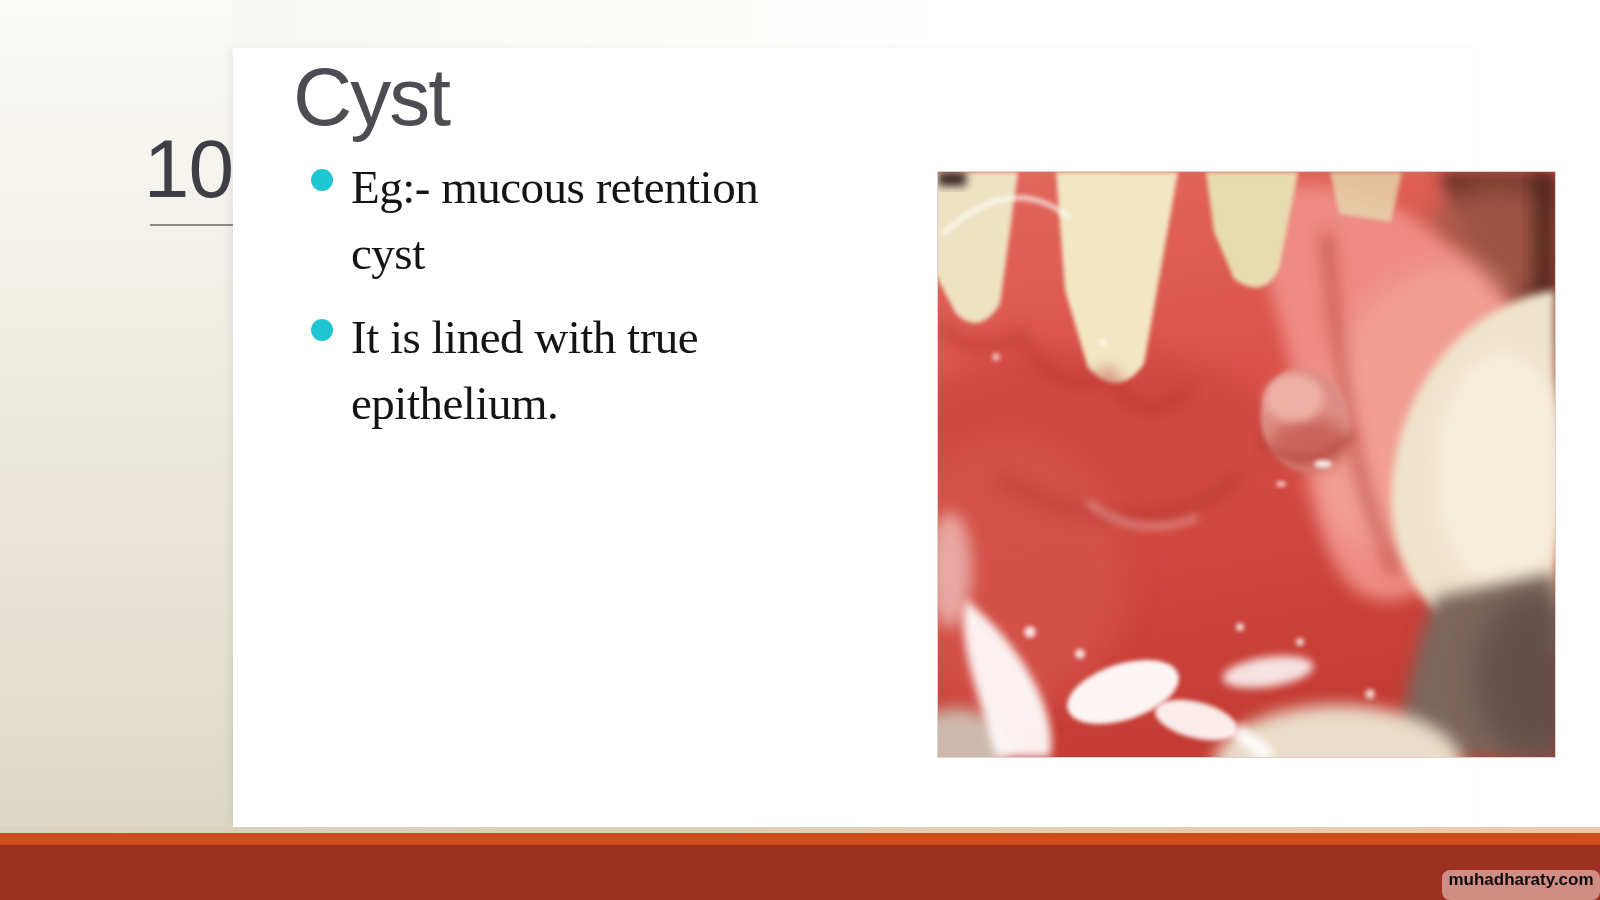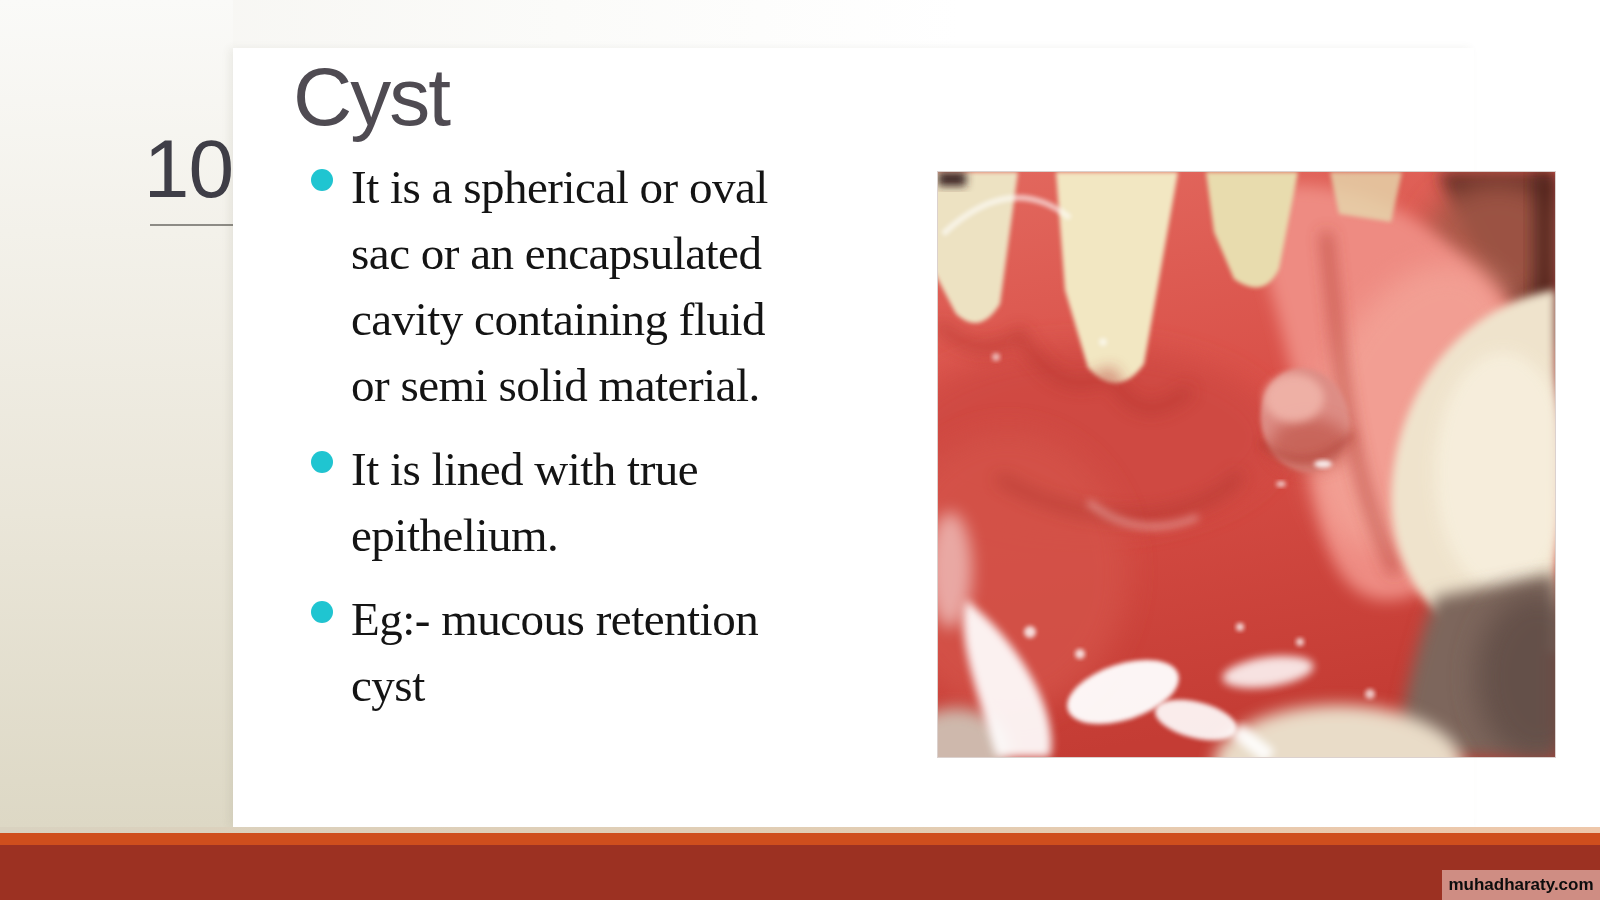--- a/index.html
+++ b/index.html
@@ -80,22 +80,23 @@
     position:absolute;left:0;top:833px;width:1600px;height:12px;
     background:var(--bar-orange,#cf4e1d);
   }
   .bottom-red-bar{
     position:absolute;left:0;top:845px;width:1600px;height:55px;
     background:var(--bar-dark-red,#9c3122);
   }
   .watermark-badge{
     position:absolute;right:0;bottom:0;width:158px;height:30px;
     background:var(--watermark-bg,#cf8d83);
-    display:flex;align-items:center;justify-content:center;
+    display:flex;justify-content:center;
     cursor:pointer;
+    border-radius:8px;
   }
   .watermark-text{
     font-size:17px;font-weight:bold;color:#0d0d0d;letter-spacing:0px;
     font-family:"Liberation Sans",sans-serif;
   }
 </style>
 </head>
 <body>
 
 <div class="canvas">
@@ -106,34 +107,27 @@
   <div class="page-number">10</div>
   <div class="page-number-underline"></div>
 
   <div class="slide">
 
     <div class="slide-title">Cyst</div>
 
     <ul class="bullet-list">
       <li class="bullet-item">
         <span class="bullet-dot"></span>
-        <span class="bullet-line">It is a spherical or oval</span>
-        <span class="bullet-line">sac or an encapsulated</span>
-        <span class="bullet-line">cavity containing fluid</span>
-        <span class="bullet-line">or semi solid material.</span>
+        <span class="bullet-line">Eg:- mucous retention</span>
+        <span class="bullet-line">cyst</span>
       </li>
       <li class="bullet-item">
         <span class="bullet-dot"></span>
         <span class="bullet-line">It is lined with true</span>
         <span class="bullet-line">epithelium.</span>
-      </li>
-      <li class="bullet-item">
-        <span class="bullet-dot"></span>
-        <span class="bullet-line">Eg:- mucous retention</span>
-        <span class="bullet-line">cyst</span>
       </li>
     </ul>
 
     <div class="clinical-photo" role="img" aria-label="Clinical photograph of the oral cavity showing a pale pink mucous retention cyst on the red labial mucosa below the lower front teeth">
       <svg viewBox="0 0 617 585" preserveAspectRatio="none" aria-hidden="true">
         <defs>
           <linearGradient id="gBase" x1="0" y1="0" x2="0.2" y2="1">
             <stop offset="0" stop-color="#e2685e"></stop>
             <stop offset="0.45" stop-color="#d95048"></stop>
             <stop offset="1" stop-color="#c43c34"></stop>

